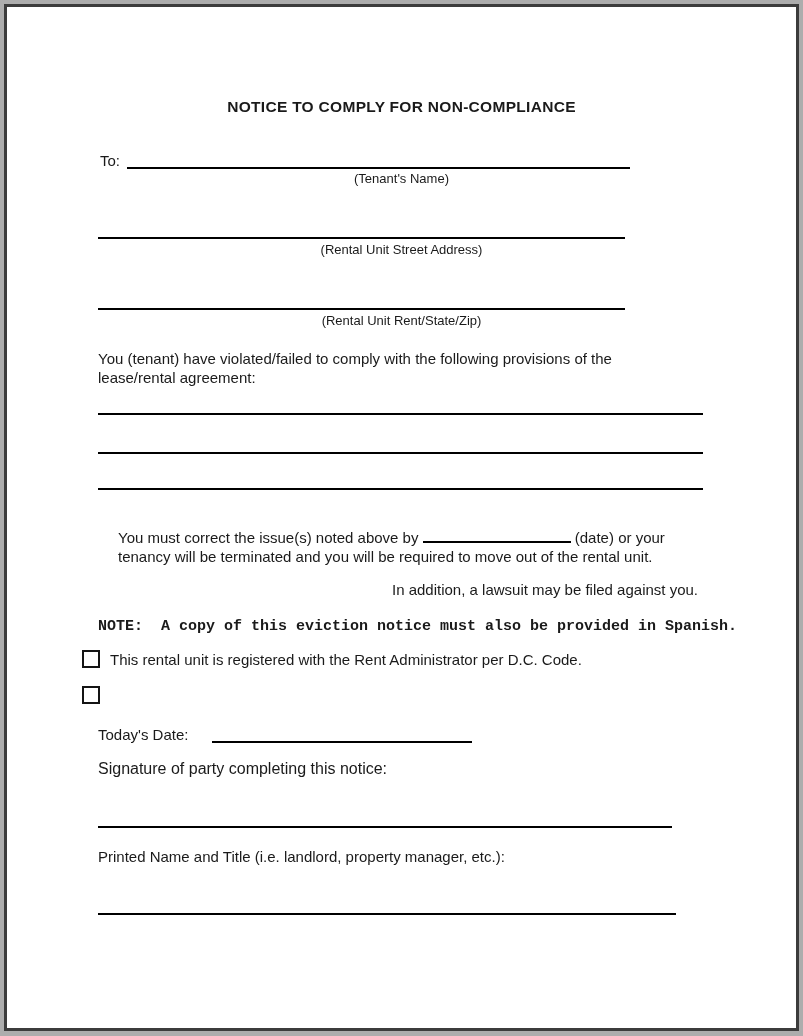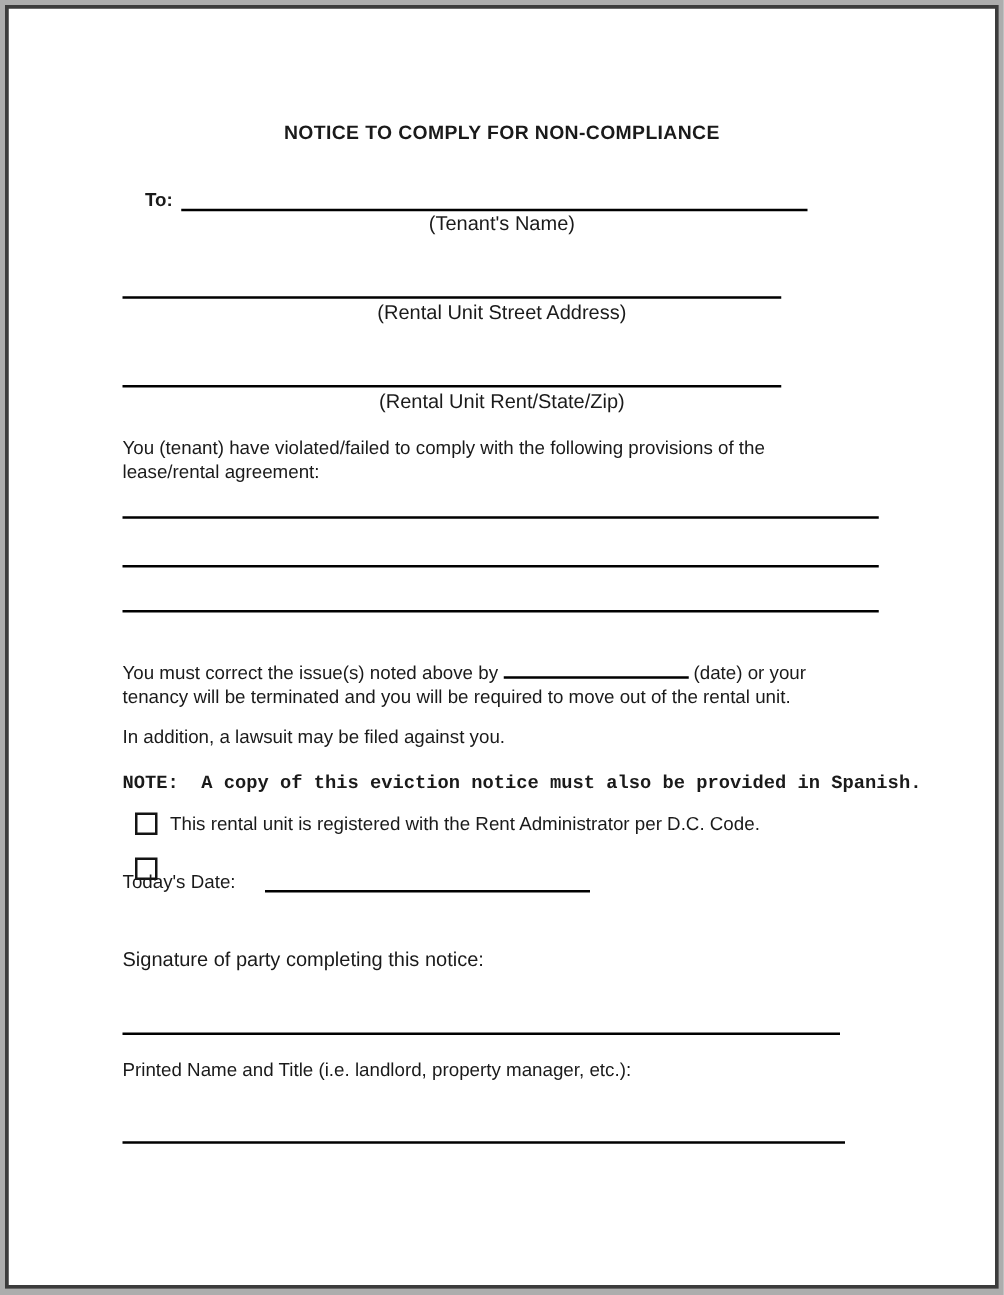--- a/index.html
+++ b/index.html
@@ -30,87 +30,86 @@
     top: 98px;
     left: 0;
     width: 803px;
     text-align: center;
     font-weight: bold;
     font-size: 15.5px;
     letter-spacing: 0.3px;
   }
   .to-row {
     top: 150px;
-    left: 116px;
+    left: 100px;
     width: 530px;
     display: flex;
     align-items: flex-end;
     font-size: 15px;
-    font-weight: bold;
   }
   .fill-line {
     border-bottom: 2px solid #000000;
   }
   .to-row .fill-line {
     flex: 1;
     margin-left: 7px;
     height: 17px;
   }
   .caption {
     left: 0;
     width: 803px;
     text-align: center;
-    font-size: 16px;
+    font-size: 13px;
   }
   .cap-tenant { top: 171px; }
   .line-street { top: 217px; left: 98px; width: 527px; height: 20px; }
   .cap-street { top: 242px; }
   .line-csz { top: 288px; left: 98px; width: 527px; height: 20px; }
   .cap-csz { top: 313px; }
   .para {
     left: 98px;
     font-size: 15px;
     line-height: 19px;
     white-space: pre-wrap;
   }
   .para-violation { top: 349px; width: 548px; }
   .rule { left: 98px; width: 605px; height: 0; border-bottom: 2px solid #000; }
   .rule-1 { top: 413px; }
   .rule-2 { top: 452px; }
   .rule-3 { top: 488px; }
-  .para-correct { top: 527px; width: 570px; }
+  .para-correct { top: 527px; width: 570px; margin-left: 20px; }
   .inline-blank {
     display: inline-block;
     width: 148px;
     height: 14px;
     border-bottom: 2px solid #000;
     vertical-align: baseline;
   }
-  .para-lawsuit { top: 580px; width: 600px; }
+  .para-lawsuit { top: 580px; width: 600px; text-align: right; }
   .para-note { top: 617px; width: 640px; font-weight: bold; font-family: Liberation Mono, monospace; }
   .cb-row {
-    left: 108px;
+    left: 82px;
     display: flex;
     align-items: center;
     font-size: 15px;
     white-space: pre-wrap;
   }
   .cb-row-1 { top: 650px; }
   .cb-row-2 { top: 686px; }
   .checkbox {
     width: 14px;
     height: 14px;
     border: 2px solid #141414;
     margin-right: 10px;
     flex: 0 0 auto;
     background: #fff;
   }
   .bold { font-weight: bold; }
   .date-row {
-    top: 696px;
+    top: 725px;
     left: 98px;
     display: flex;
     align-items: flex-end;
     font-size: 15px;
   }
   .date-row .fill-line {
     width: 260px;
     height: 16px;
     margin-left: 24px;
   }

